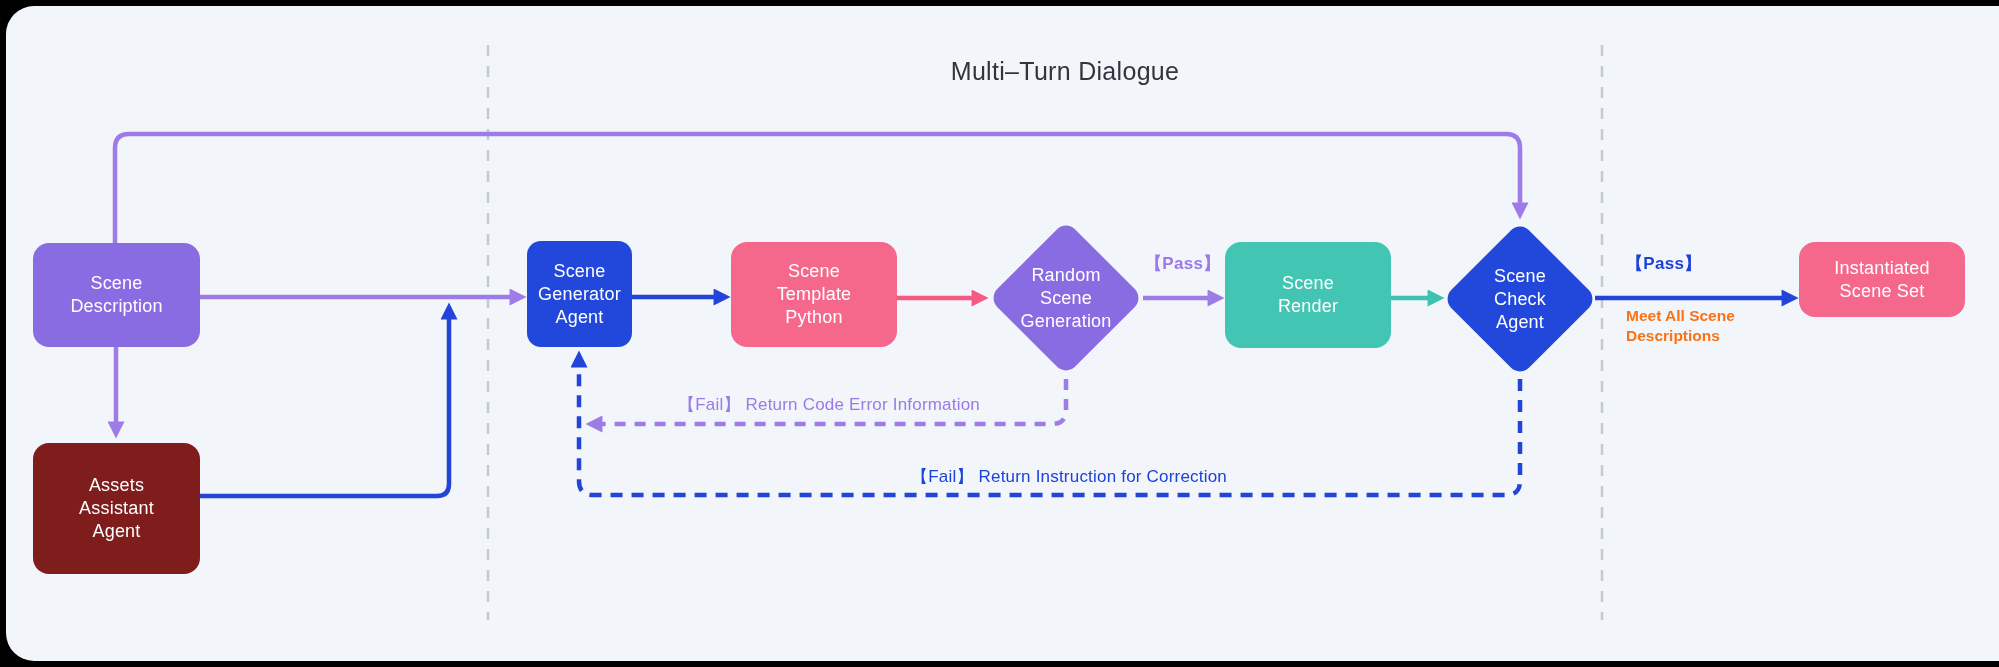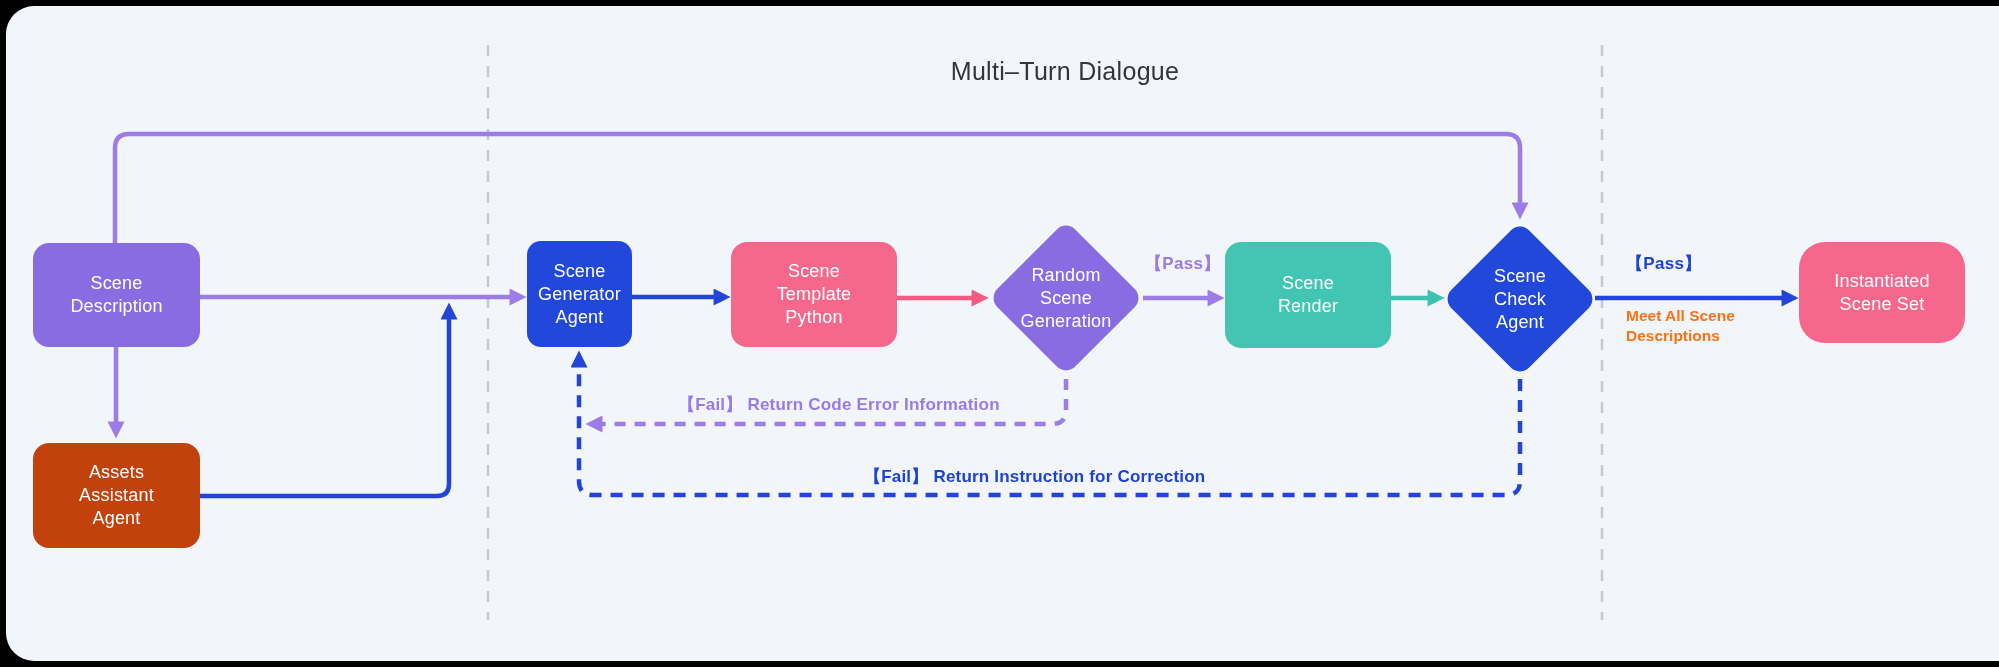--- a/index.html
+++ b/index.html
@@ -30,21 +30,21 @@
     transform:rotate(-45deg);
     color:#fff;text-align:center;white-space:pre-line;
     font-size:18px;line-height:23px;font-weight:500;letter-spacing:.2px;
   }
   .title{
     position:absolute;left:865px;top:57px;width:400px;text-align:center;
     font-size:25px;font-weight:500;color:#32353d;letter-spacing:.3px;
   }
   .lbl{position:absolute;white-space:nowrap;}
   .lbl-pass{font-size:17px;font-weight:600;letter-spacing:.3px;}
-  .lbl-fail{font-size:17px;font-weight:700;letter-spacing:.2px;}
+  .lbl-fail{font-size:17px;font-weight:400;letter-spacing:.2px;}
   .lbl-meet{font-size:15.5px;line-height:19.5px;font-weight:600;white-space:normal;width:150px;}
 </style>
 </head>
 <body>
 
 <div class="canvas">
   <div class="panel" style="background: rgb(242, 245, 250);"></div>
 
   <svg class="wires" viewBox="0 0 1999 667" xmlns="http://www.w3.org/2000/svg">
     <defs>
@@ -86,21 +86,21 @@
     <path d="M1066,379 L1066,410 Q1066,424 1052,424 L601,424" fill="none" stroke-width="4.5" stroke-dasharray="11 9" marker-end="url(#ah-purple)" stroke="#9d7ce8"></path>
 
     <path d="M1520,379 L1520,481 Q1520,495 1506,495 L593,495 Q579,495 579,481 L579,366" fill="none" stroke-width="4.5" stroke-dasharray="12 9" marker-end="url(#ah-blue)" stroke="#2244d8"></path>
   </svg>
 
   <div class="title">Multi–Turn Dialogue</div>
 
   <div class="node rect" style="left: 33px; top: 243px; width: 167px; height: 104px; background: rgb(138, 108, 226);">Scene
 Description</div>
 
-  <div class="node rect" style="left: 33px; top: 443px; width: 167px; height: 105px; background: #c2410c;">Assets
+  <div class="node rect" style="left: 33px; top: 443px; width: 167px; height: 131px; background: #7f1d1d;">Assets
 Assistant
 Agent</div>
 
   <div class="node rect" style="left: 527px; top: 241px; width: 105px; height: 106px; border-radius: 14px; background: rgb(33, 72, 218);">Scene
 Generator
 Agent</div>
 
   <div class="node rect" style="left: 731px; top: 242px; width: 166px; height: 105px; background: rgb(245, 104, 140);">Scene
 Template
 Python</div>
@@ -113,25 +113,25 @@
 
   <div class="node rect" style="left: 1225px; top: 242px; width: 166px; height: 106px; background: rgb(66, 198, 179);">Scene
 Render</div>
 
   <div class="diamond" style="left: 1465px; top: 244px; background: rgb(33, 72, 218);">
     <div class="inner">Scene
 Check
 Agent</div>
   </div>
 
-  <div class="node rect" style="left: 1799px; top: 242px; width: 166px; height: 101px; background: rgb(245, 104, 140); border-radius: 26px;">Instantiated
+  <div class="node rect" style="left: 1799px; top: 242px; width: 166px; height: 75px; background: rgb(245, 104, 140);">Instantiated
 Scene Set</div>
 
   <div class="lbl lbl-pass" style="left: 1145px; top: 252px; color: rgb(154, 122, 232);">【Pass】</div>
 
   <div class="lbl lbl-pass" style="left: 1626px; top: 252px; color: rgb(28, 66, 216);">【Pass】</div>
 
   <div class="lbl lbl-meet" style="left: 1626px; top: 306px; color: #f97316;">Meet All Scene Descriptions</div>
 
   <div class="lbl lbl-fail" style="left: 678px; top: 393px; color: rgb(154, 122, 232);">【Fail】 Return Code Error Information</div>
 
-  <div class="lbl lbl-fail" style="left: 864px; top: 465px; color: rgb(28, 66, 216);">【Fail】 Return Instruction for Correction</div>
+  <div class="lbl lbl-fail" style="left: 911px; top: 465px; color: rgb(28, 66, 216);">【Fail】 Return Instruction for Correction</div>
 </div>
 
 </body></html>

